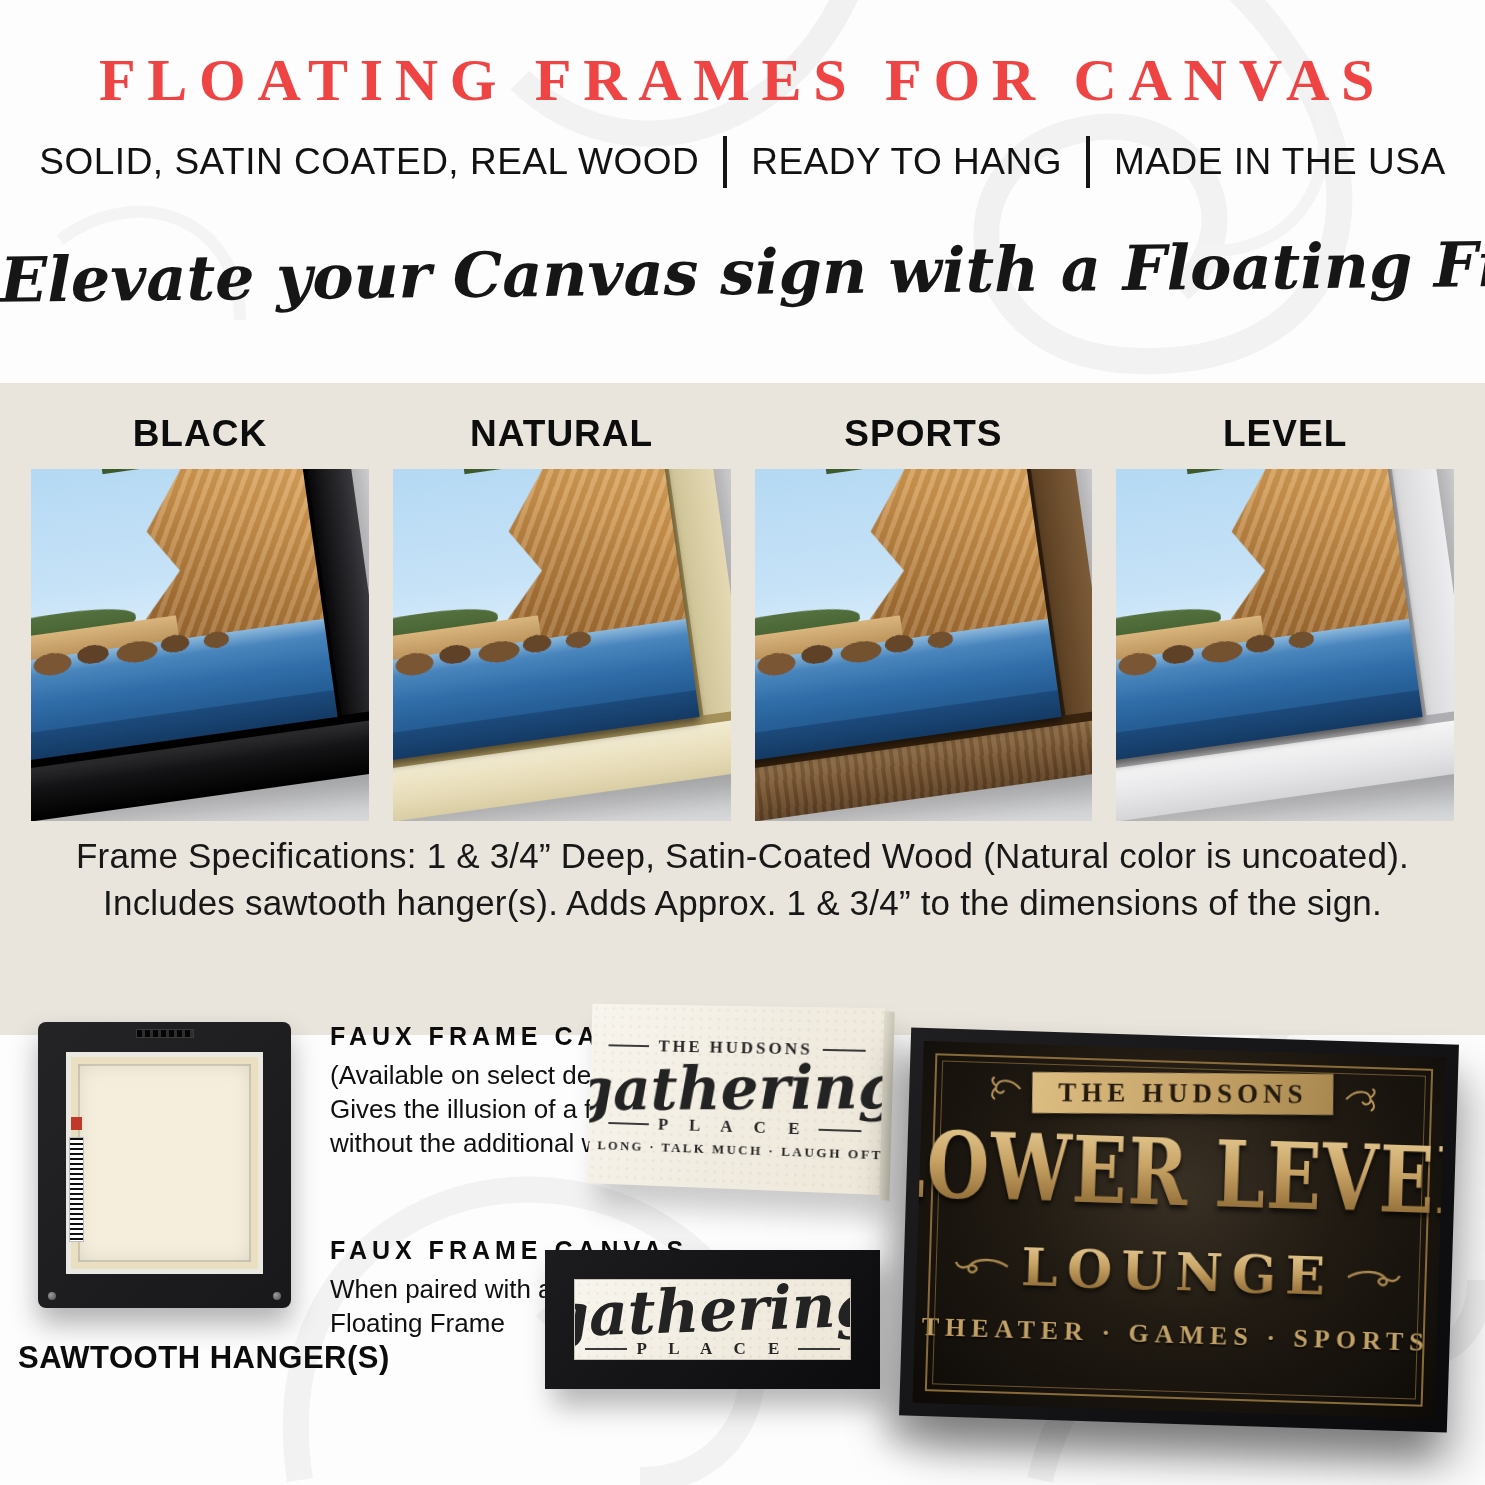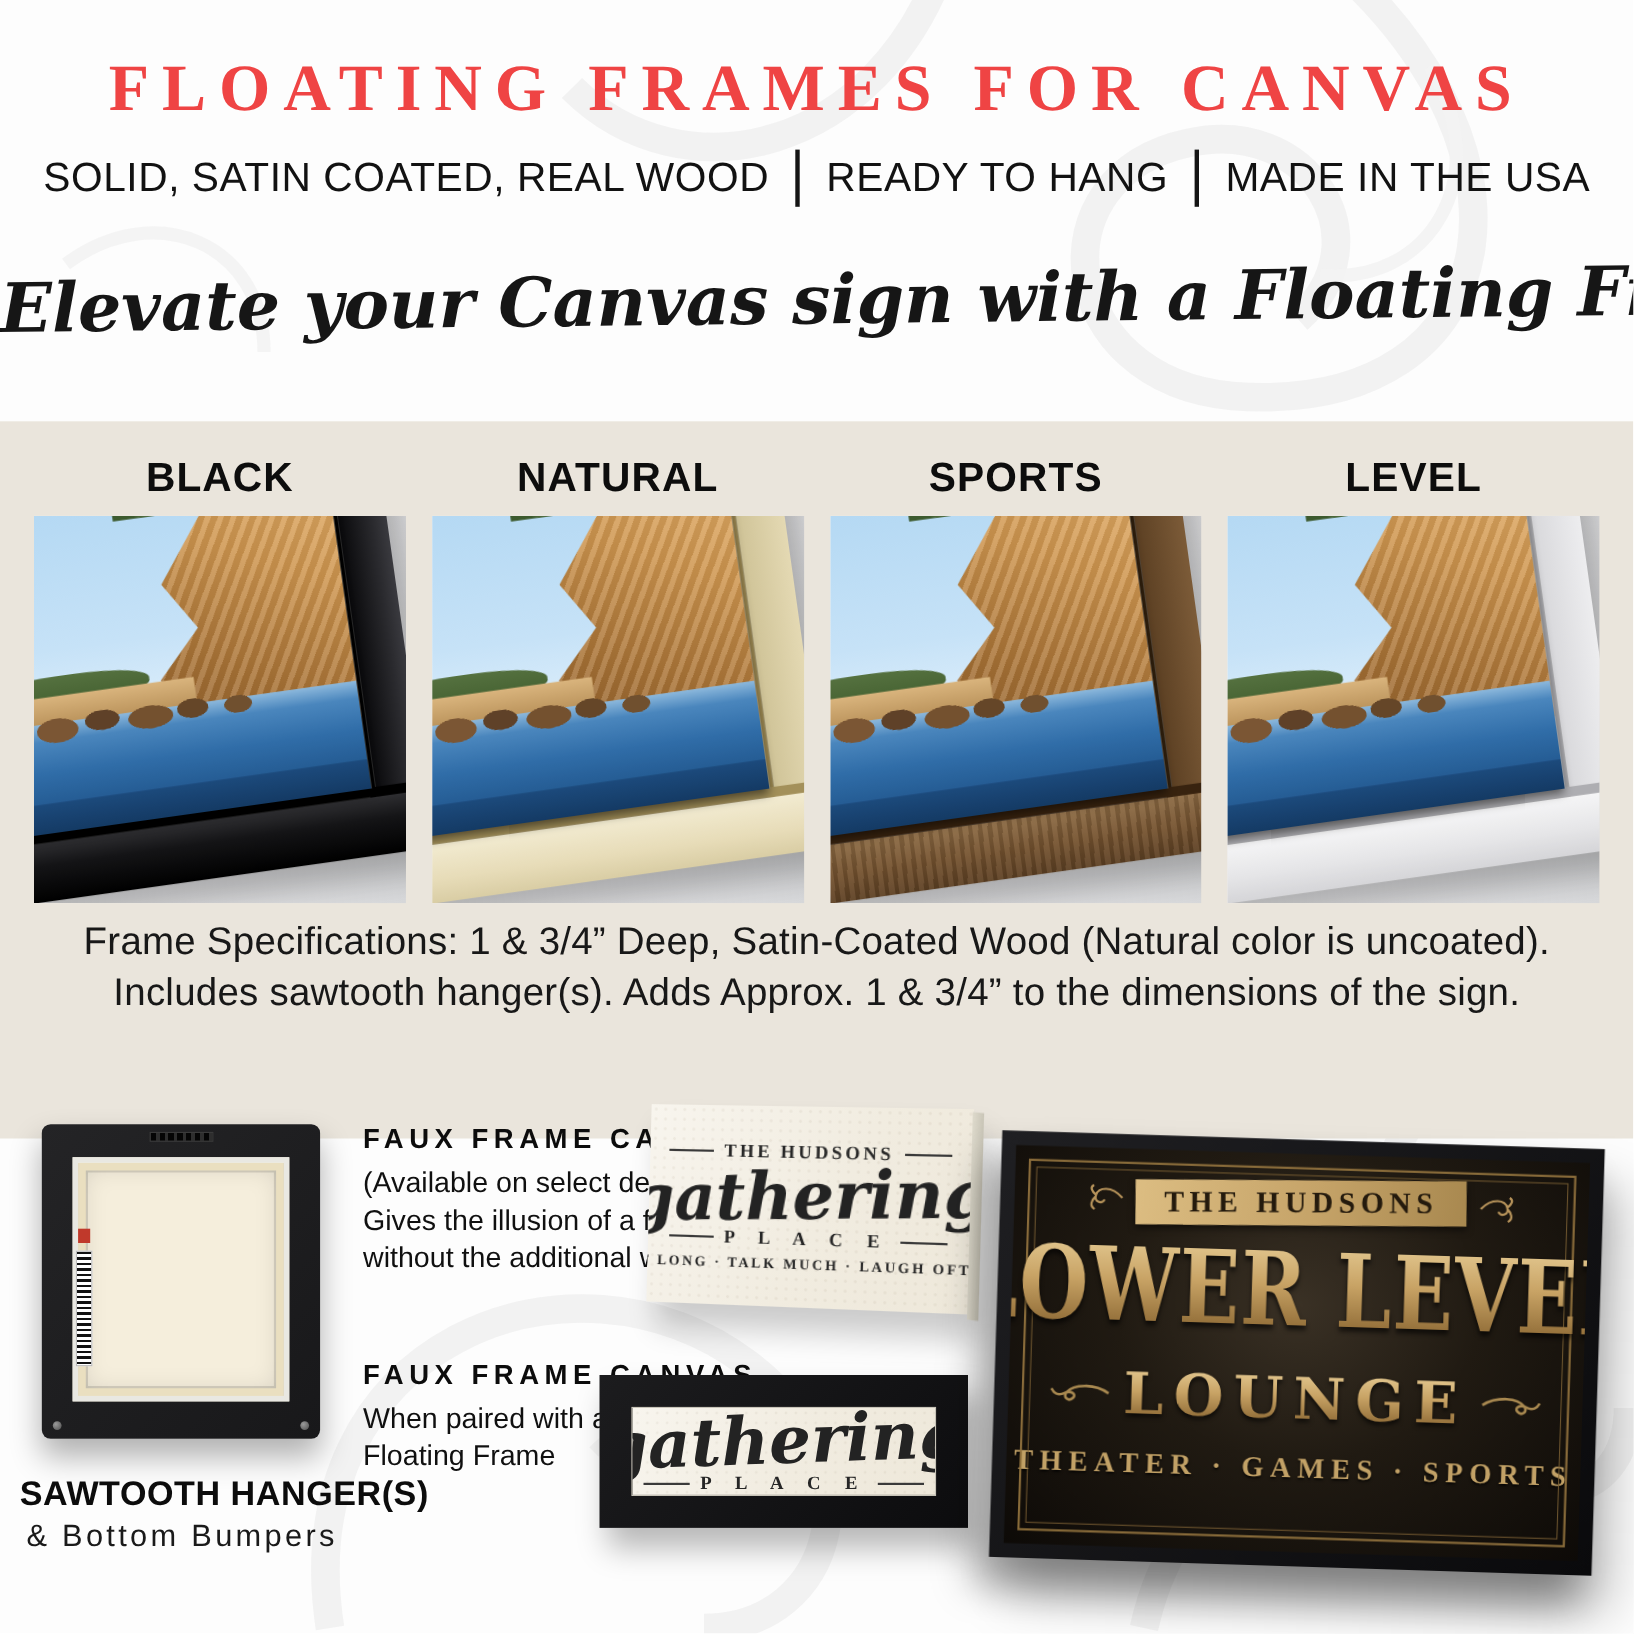--- a/index.html
+++ b/index.html
@@ -292,21 +292,20 @@
     <div class="back-canvas">
       <div class="sawtooth"></div>
       <div class="bc-inner"></div>
       <div class="red-tag"></div>
       <div class="barcode"></div>
       <div class="screw l"></div>
       <div class="screw r"></div>
     </div>
     <div class="hanger-label">
       <div class="l1">SAWTOOTH HANGER(S)</div>
-      <div class="l2">&amp; Bottom Bumpers</div>
     </div>
 
     <div class="faux faux1">
       <div class="head">FAUX FRAME CANVAS</div>
       <div class="ln">(Available on select designs)</div>
       <div class="ln">Gives the illusion of a frame</div>
       <div class="ln">without the additional weight</div>
     </div>
 
     <div class="faux faux2">

